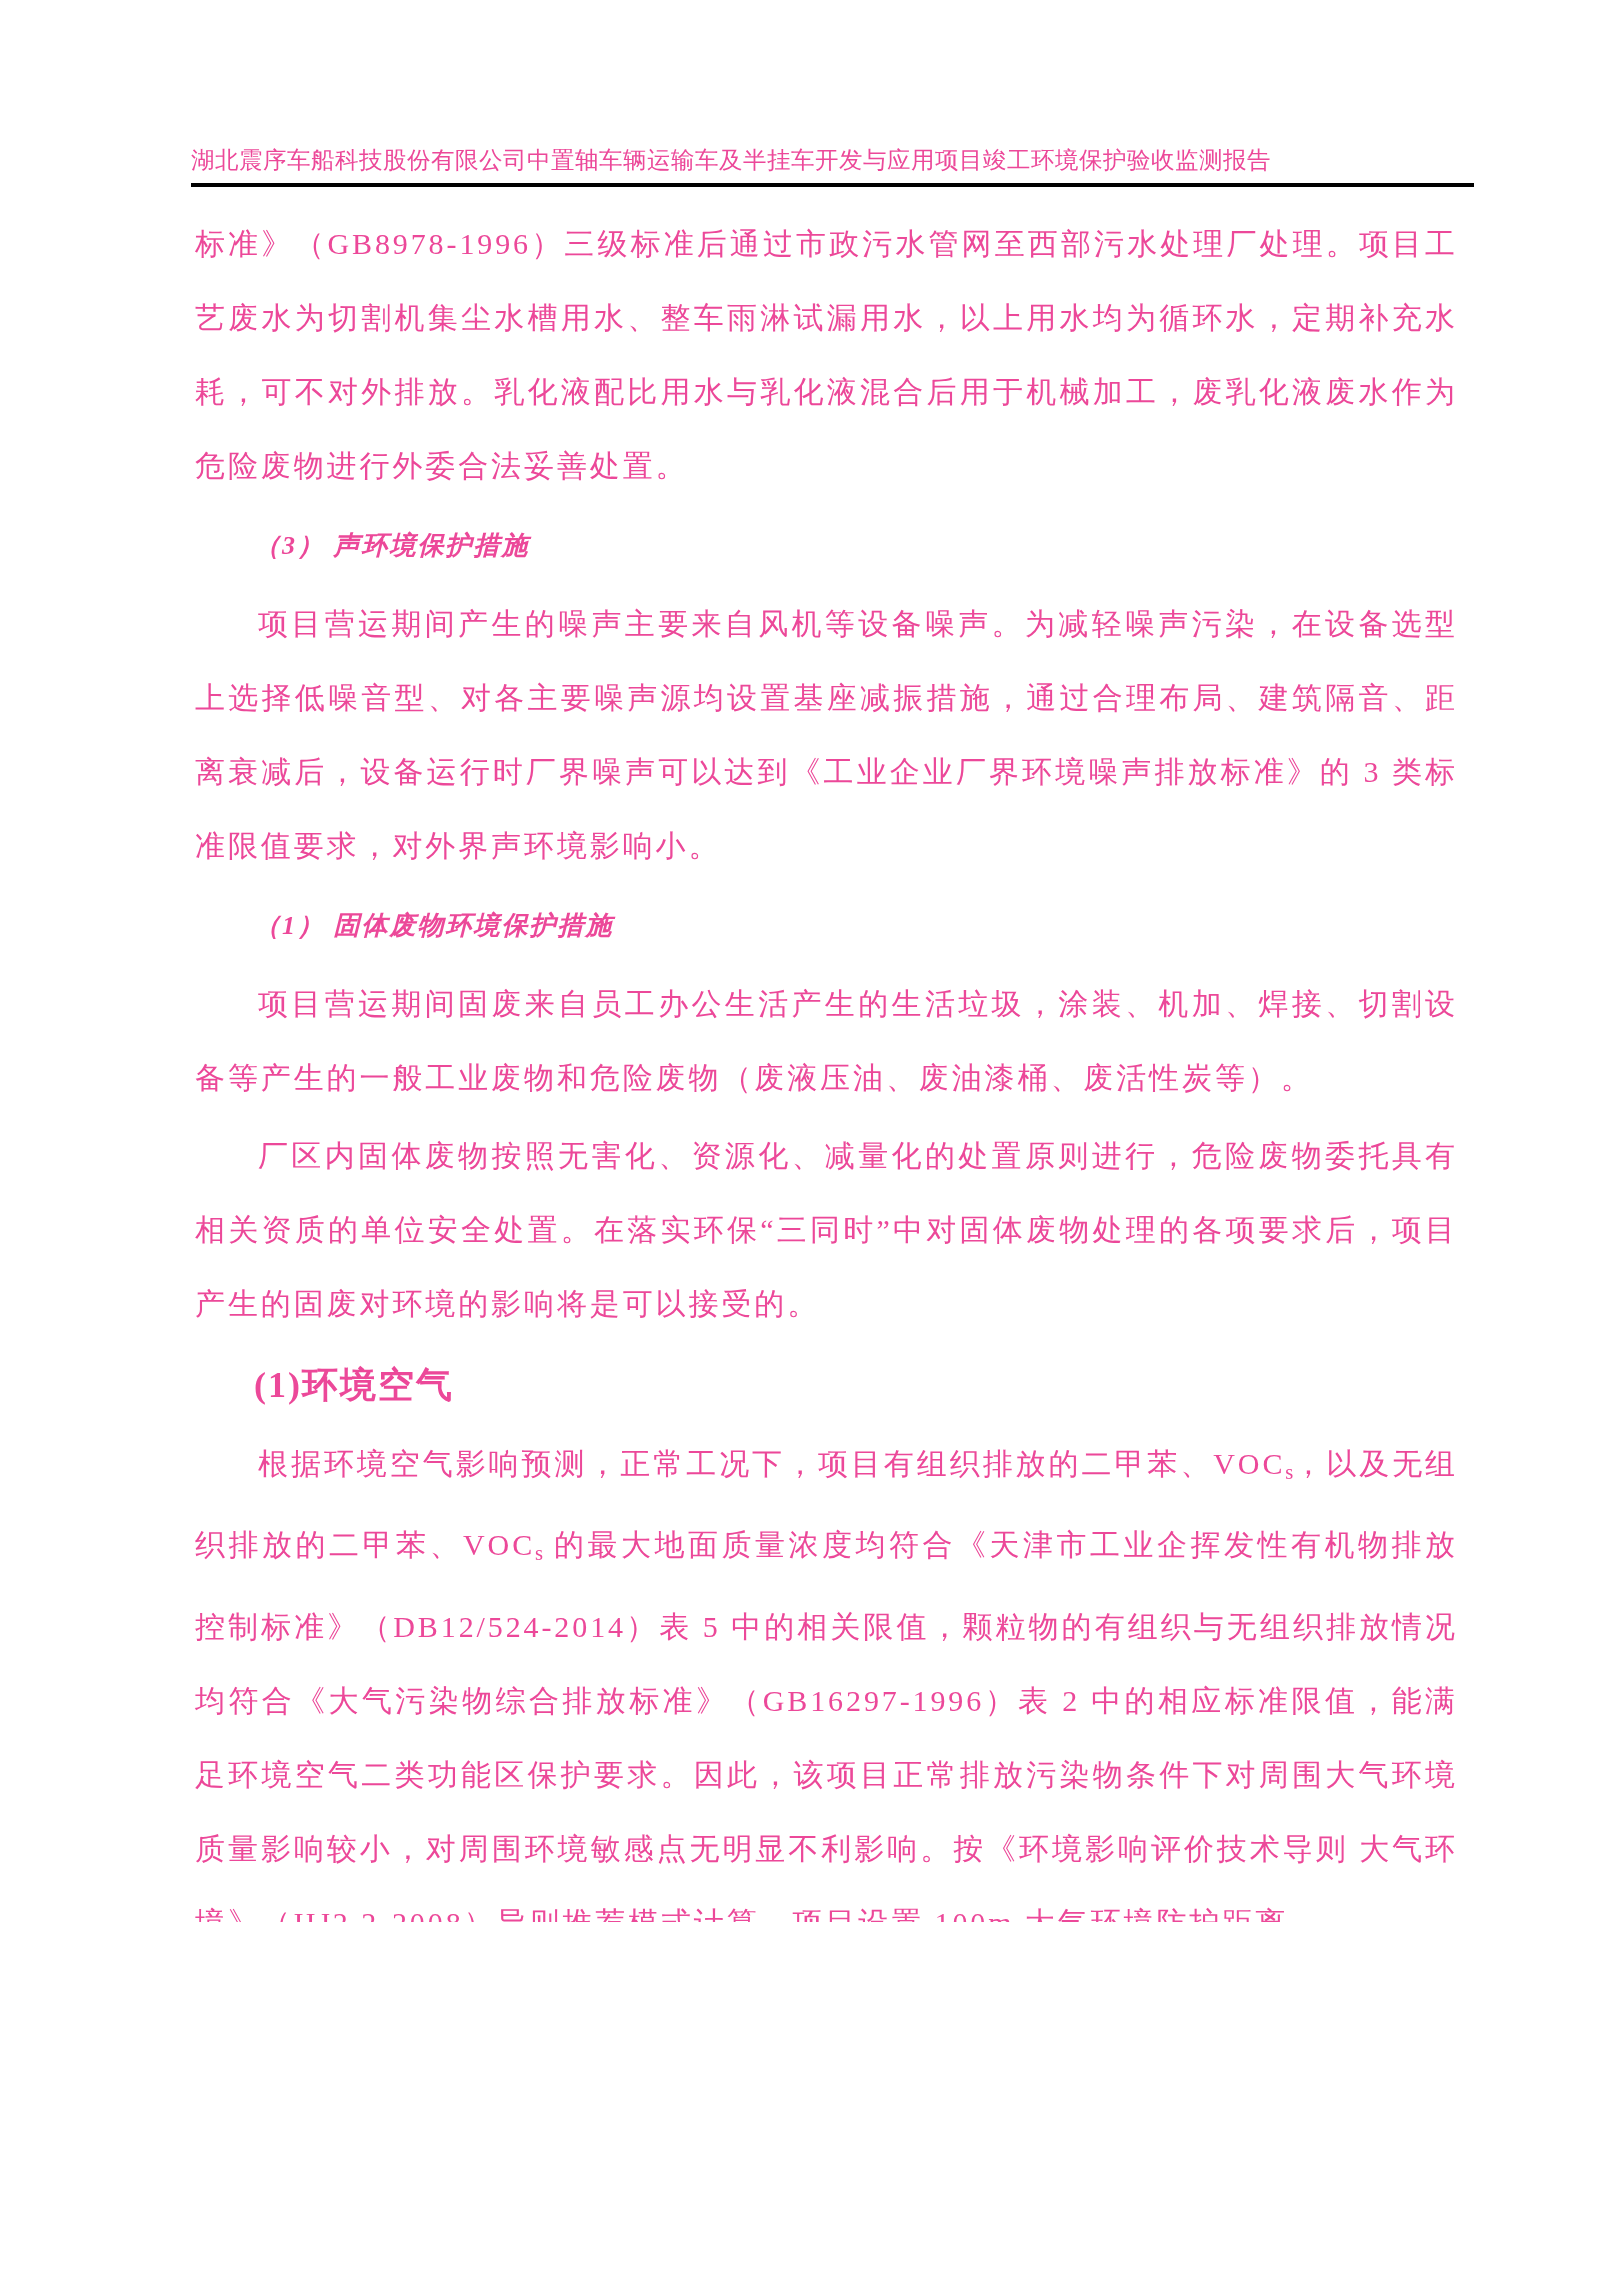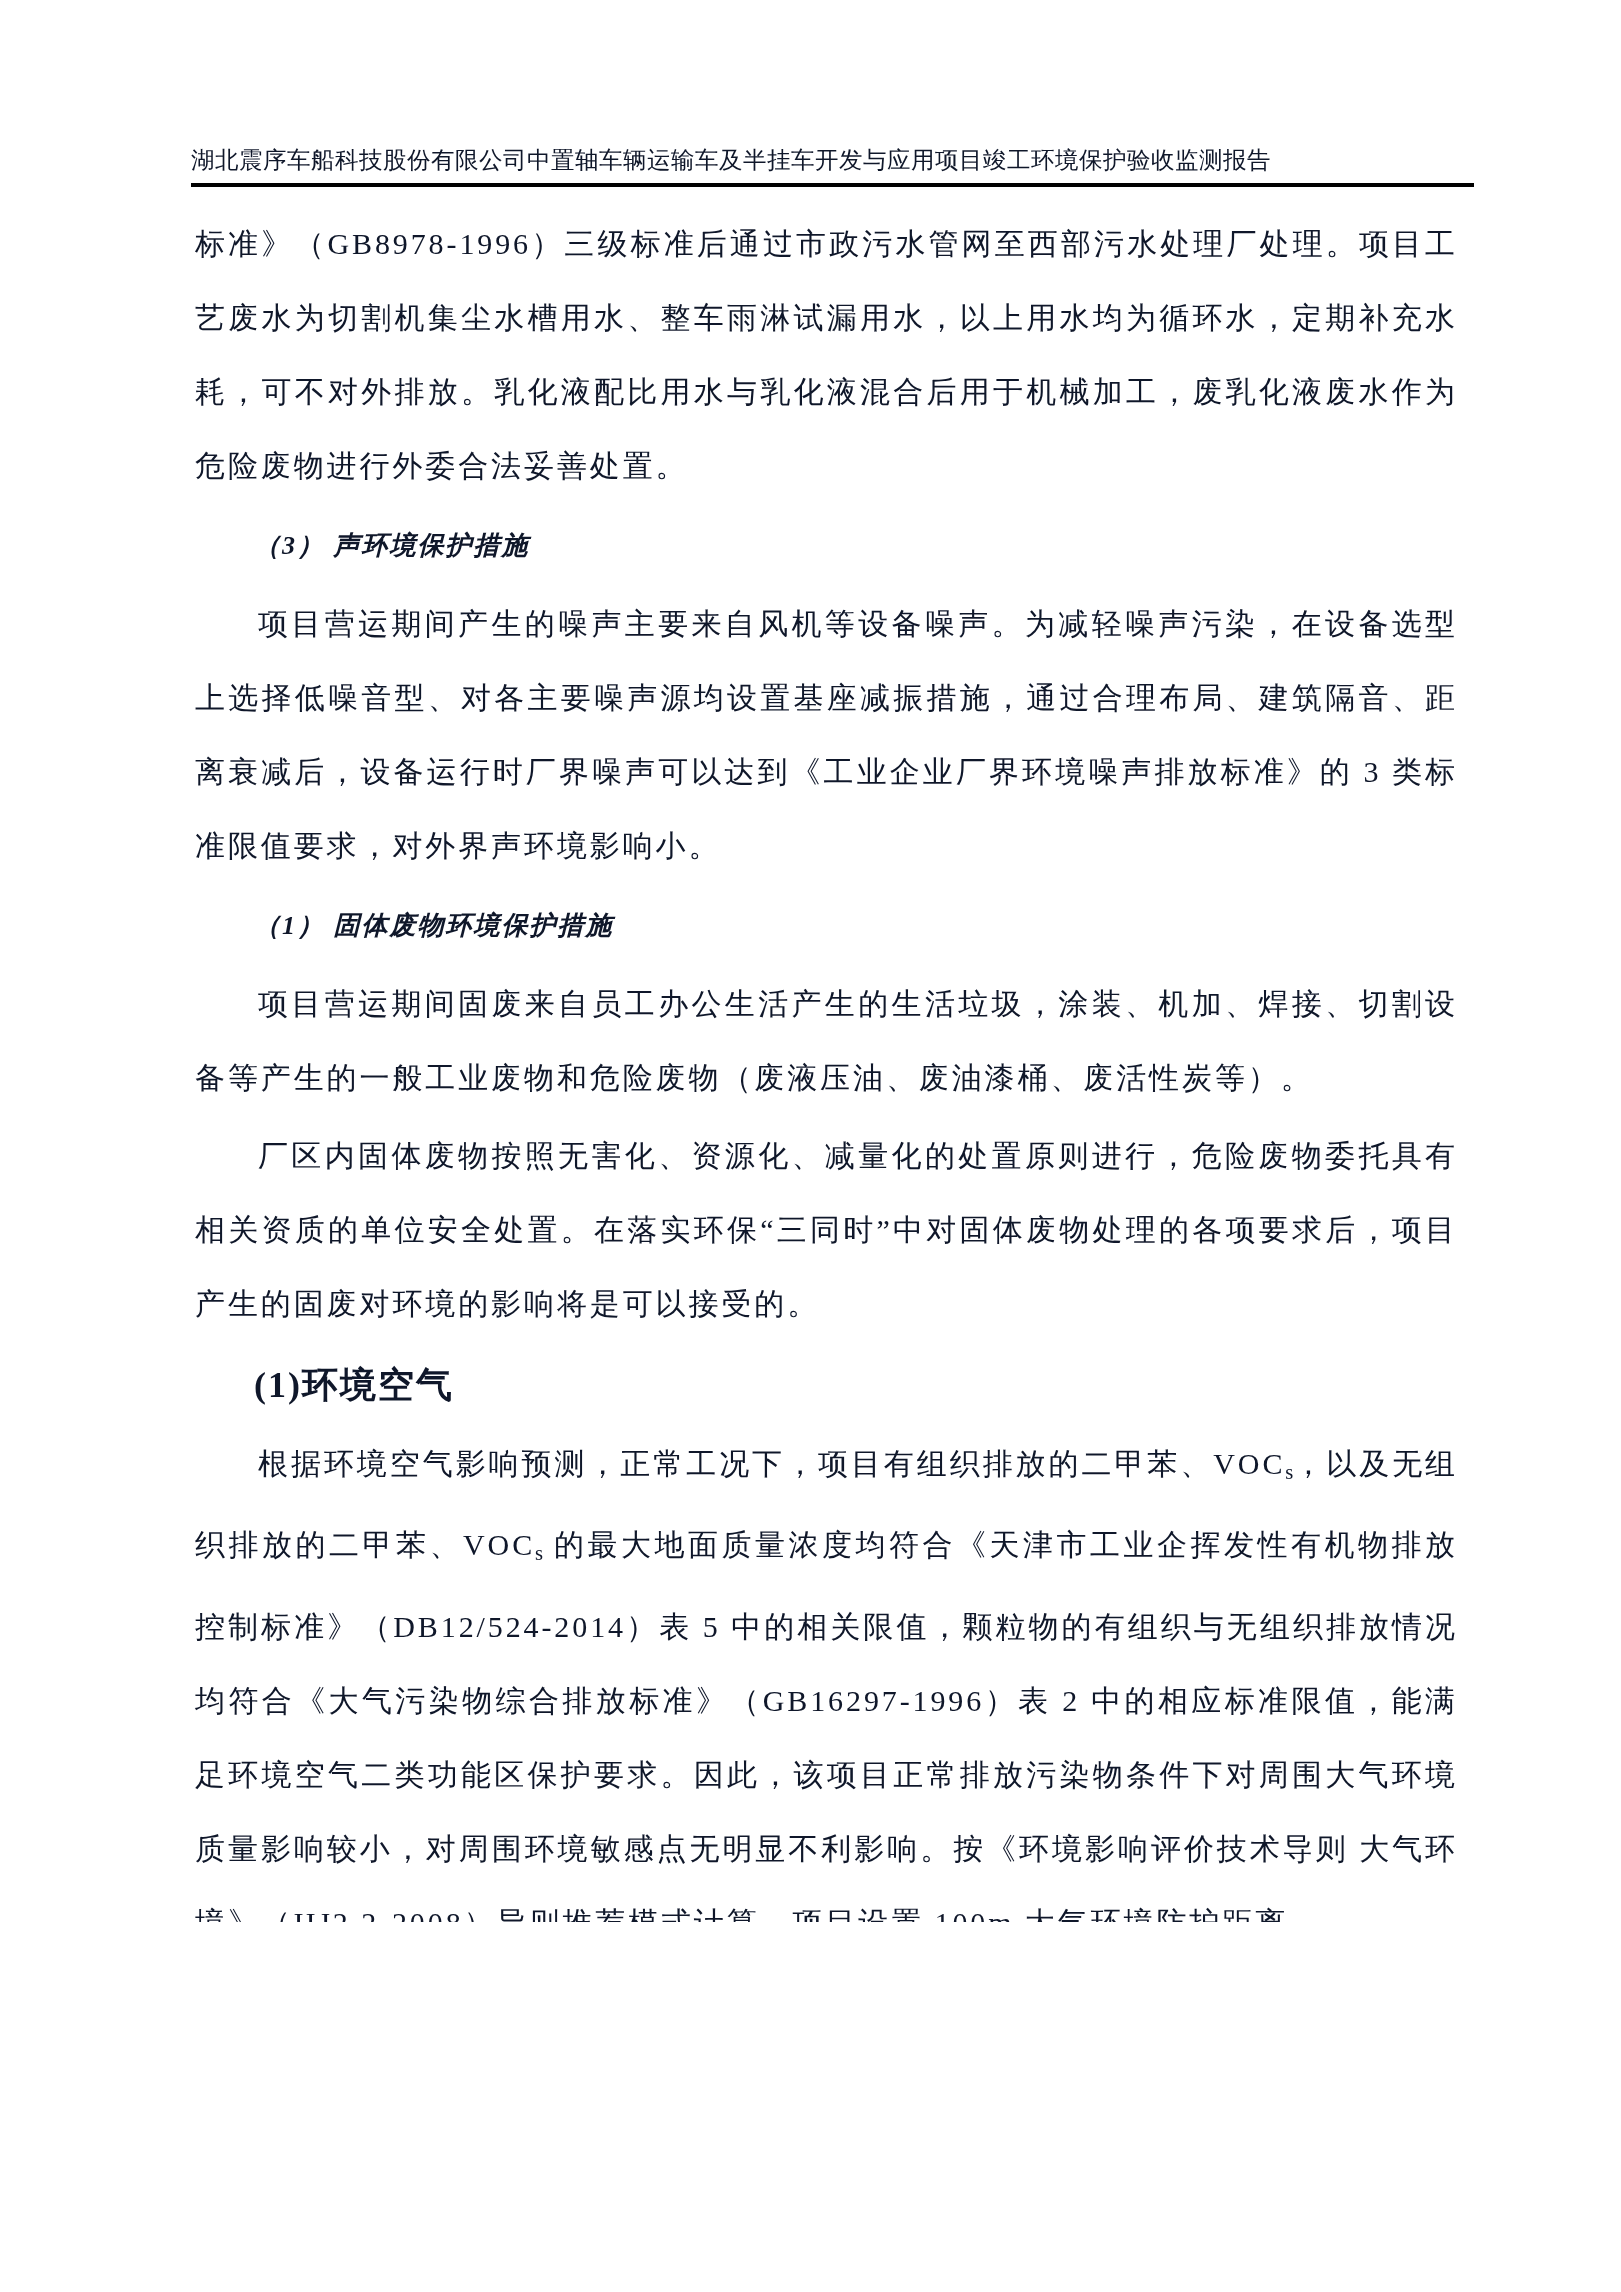--- a/index.html
+++ b/index.html
@@ -5,21 +5,21 @@
   html, body {
     margin: 0;
     padding: 0;
     background: #ffffff;
   }
   .page {
     position: relative;
     width: 1621px;
     height: 1922px;
     background: #ffffff;
-    color: #0f172a;
+    color: #ec4899;
     font-family: "Liberation Serif", "DejaVu Serif", serif;
     overflow: hidden;
   }
   .header {
     margin: 0 147px 0 191px;
     padding-top: 147px;
     border-bottom: 4.9px solid #000000;
     padding-bottom: 8.8px;
   }
   .header-title {

